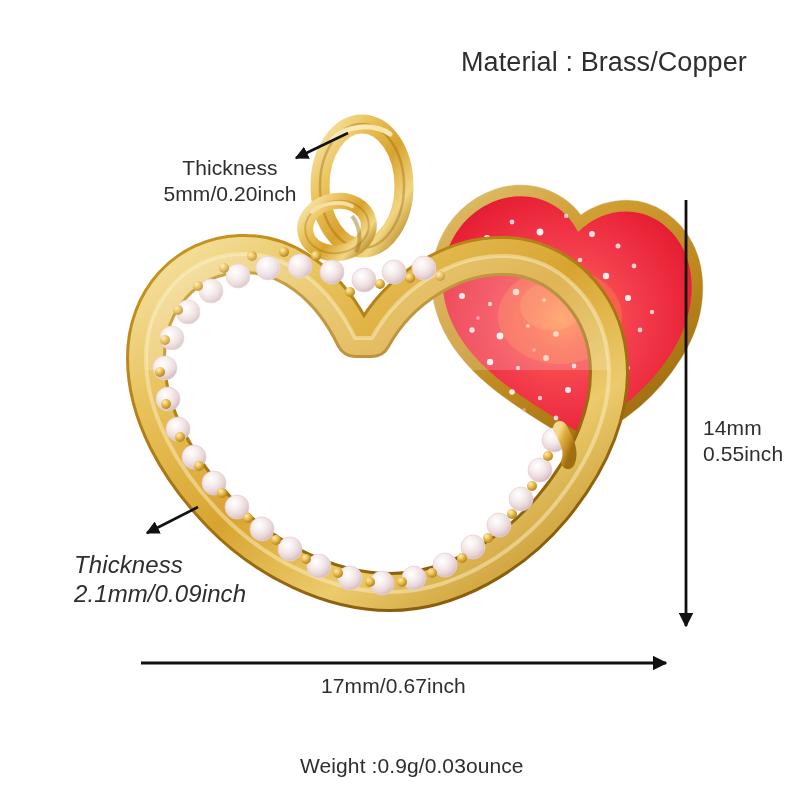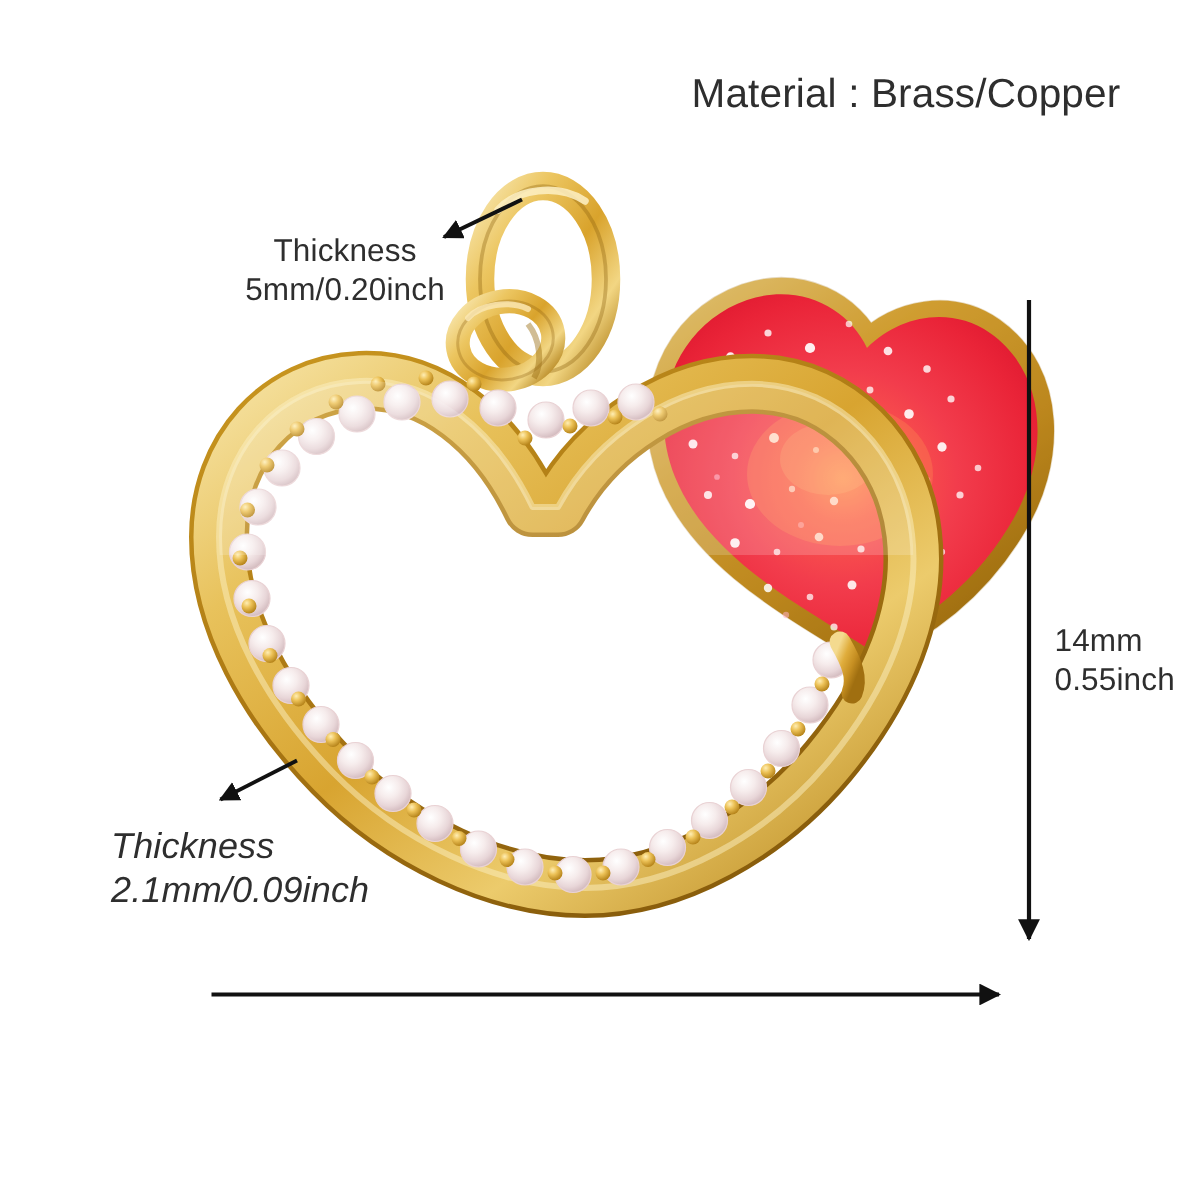--- a/index.html
+++ b/index.html
@@ -363,15 +363,17 @@
 
   <div class="label" id="diameter-label">Thickness
 5mm/0.20inch</div>
 
   <div class="label" id="thickness-label">Thickness
 2.1mm/0.09inch</div>
 
   <div class="label" id="height-label">14mm
 0.55inch</div>
 
-
+  <div class="label" id="width-label">17mm/0.67inch</div>
+
+  <div class="label" id="weight-label">Weight :0.9g/0.03ounce</div>
 
 </div>
 
 </body></html>

